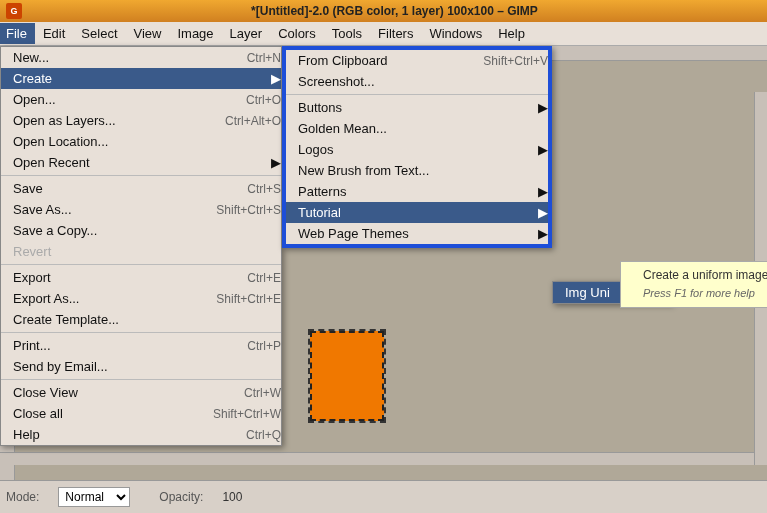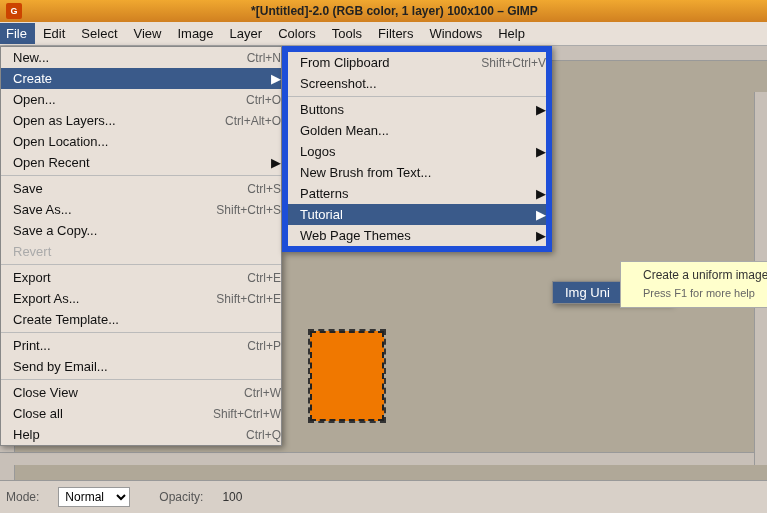--- a/index.html
+++ b/index.html
@@ -150,21 +150,21 @@
       margin-left: 8px;
     }
 
     
     #create-menu {
       position: absolute;
       top: 46px;
       left: 282px;
       width: 270px;
       background: #e8e0d8;
-      border: 6px solid #1d4ed8;
+      border: 4px solid #1d4ed8;
       box-shadow: 2px 2px 6px rgba(0,0,0,0.4);
       z-index: 101;
     }
 
     
     #tutorial-menu {
       position: absolute;
       top: 240px;
       left: 552px;
       width: 120px;
@@ -425,21 +425,21 @@
   background: #ffffcc;
   border: 1px solid #aaa;
   padding: 4px 22px;
   font-size: 12px;
   color: #333;
   z-index: 200;
   white-space: nowrap;
   line-height: 1.6;
 ">
   <div>Create a uniform image</div>
-  <div style="color: #666; font-size: 11px;">Press F1 for more help</div>
+  <div style="font-style: italic; color: #666; font-size: 11px;">Press F1 for more help</div>
 </div>
 
 <div id="statusbar" style="
   position: absolute;
   bottom: 0; left: 0; right: 0;
   height: 24px;
   background: #d8d0c8;
   border-top: 1px solid #999;
   display: flex;
   align-items: center;

